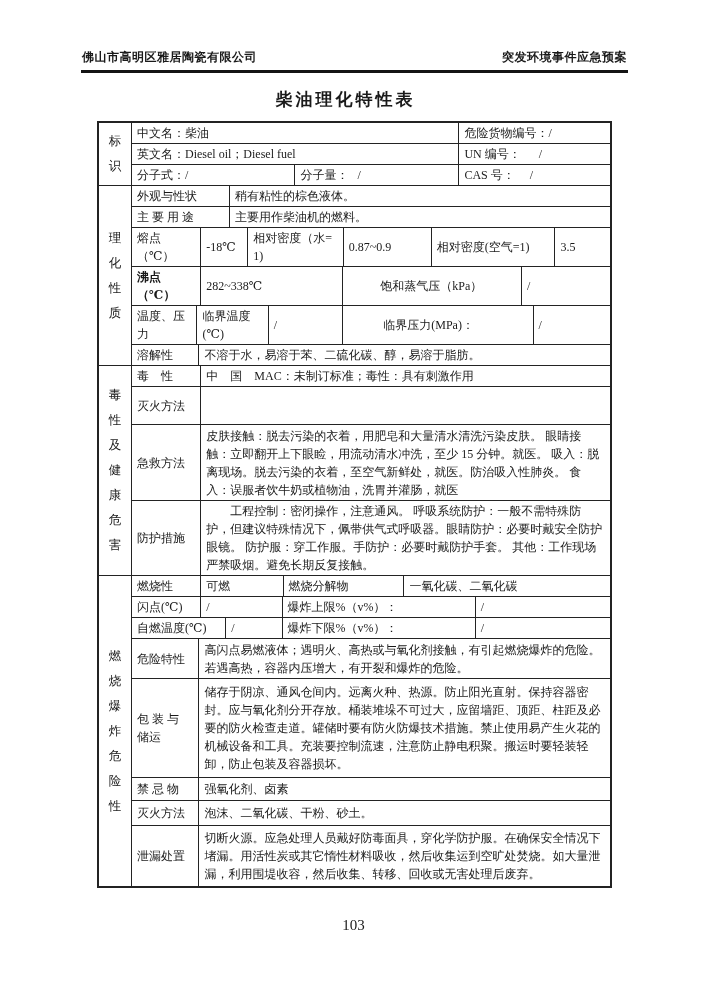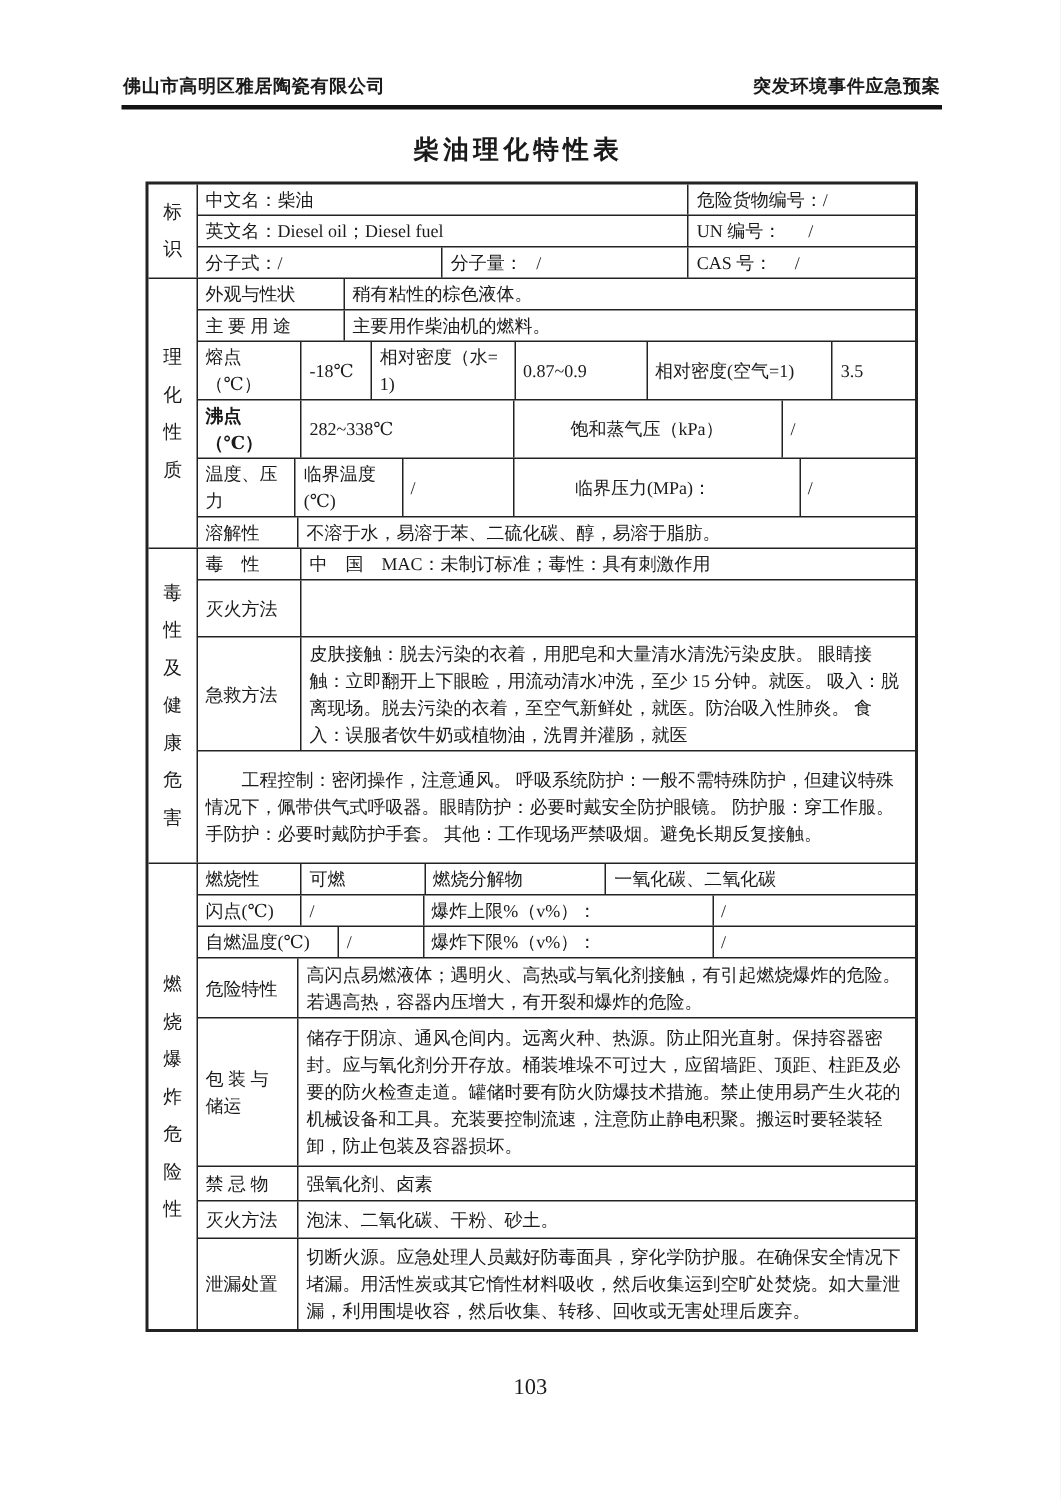--- a/index.html
+++ b/index.html
@@ -135,20 +135,21 @@
           <div class="c last">中    国    MAC：未制订标准；毒性：具有刺激作用</div>
         </div>
         <div class="row" style="min-height:37px;">
           <div class="c" style="width:14.5%;">灭火方法</div>
         </div>
         <div class="row" style="min-height:75px;">
           <div class="c" style="width:14.5%;">急救方法</div>
           <div class="c last">皮肤接触：脱去污染的衣着，用肥皂和大量清水清洗污染皮肤。 眼睛接触：立即翻开上下眼睑，用流动清水冲洗，至少 15 分钟。就医。 吸入：脱离现场。脱去污染的衣着，至空气新鲜处，就医。防治吸入性肺炎。 食入：误服者饮牛奶或植物油，洗胃并灌肠，就医</div>
         </div>
         <div class="row" style="min-height:74px;">
+          <div class="c" style="width:14.5%;">防护措施</div>
           <div class="c last">　　工程控制：密闭操作，注意通风。 呼吸系统防护：一般不需特殊防护，但建议特殊情况下，佩带供气式呼吸器。眼睛防护：必要时戴安全防护眼镜。 防护服：穿工作服。手防护：必要时戴防护手套。 其他：工作现场严禁吸烟。避免长期反复接触。</div>
         </div>
       </div>
     </div>
 
     <div class="section">
       <div class="vcell">
         <div class="vtext">燃烧爆炸危险性</div>
       </div>
       <div class="rows">

